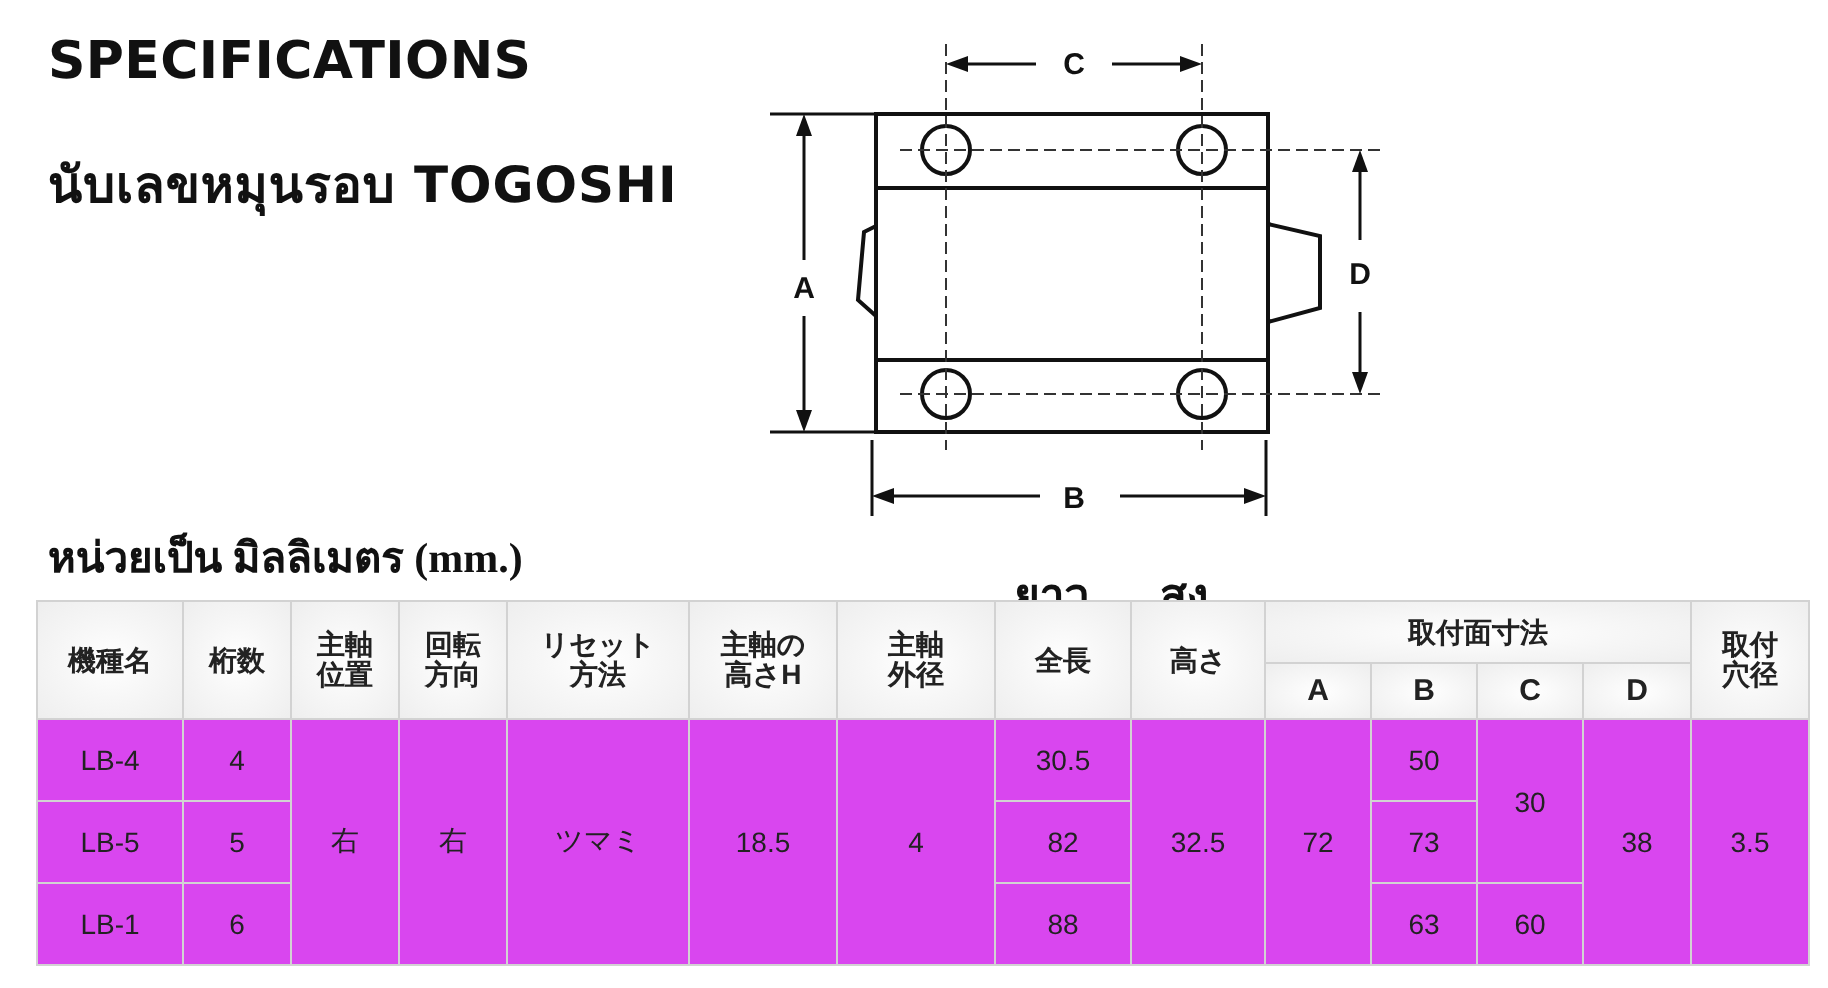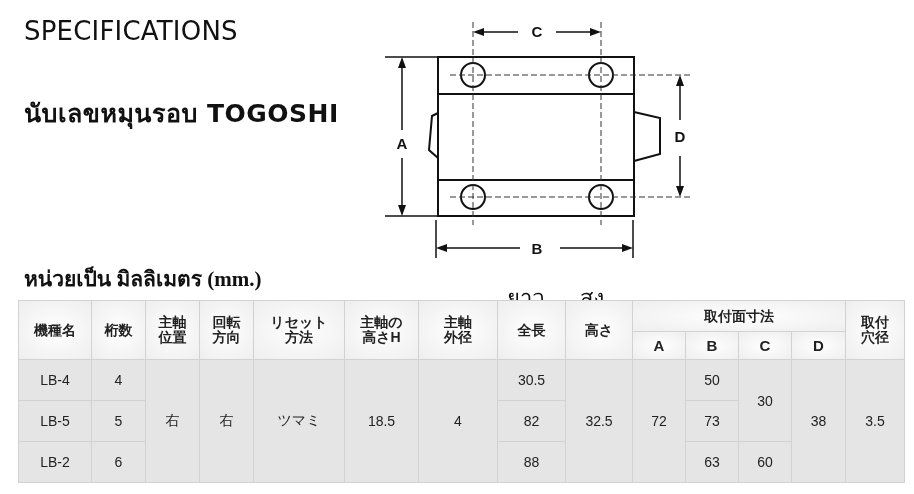--- a/index.html
+++ b/index.html
@@ -1,30 +1,30 @@
 <!DOCTYPE html>
 <html><head>
 <meta charset="utf-8">
 <style>
   html, body { margin:0; padding:0; background:#ffffff; }
   body { width:914px; height:494px; position:relative; overflow:hidden;
          font-family:"DejaVu Sans", sans-serif; color:#111; }
-  .title { position:absolute; left:24px; top:16px; font-size:26px; font-weight:normal; letter-spacing:0.2px; }
-  .subtitle { position:absolute; left:24px; top:72px; font-size:25px; font-weight:bold; letter-spacing:0.5px;margin-top:21px; }
+  .title { position:absolute; left:24px; top:16px; font-size:26px; font-weight:bold; letter-spacing:0.2px; }
+  .subtitle { position:absolute; left:24px; top:72px; font-size:25px; font-weight:bold; letter-spacing:0.5px; }
   .unit { position:absolute; left:24px; top:262px; font-size:21px; font-weight:bold;font-family:Liberation Serif, serif; }
-  .ann { position:absolute; font-size:22px; font-weight:normal; }
+  .ann { position:absolute; font-size:22px; font-weight:bold; }
   .diagram { position:absolute; left:370px; top:0; width:320px; height:270px; }
 
   table.spec { position:absolute; left:18px; top:300px; border-collapse:collapse;
                font-family:"Liberation Sans", sans-serif; font-size:14px; color:#222; }
   table.spec td, table.spec th { border:1px solid #d2d2d2; text-align:center; vertical-align:middle; padding:0; }
   table.spec th { background:#f1f1f1; font-weight:bold; font-size:14px; line-height:15px;
                   background-image: radial-gradient(ellipse at center, #ffffff 0%, #f7f7f7 45%, #eeeeee 100%); }
   table.spec th.sub { font-size:15px; }
-  table.spec td { background:#e5e5e5; height:40px; }
+  table.spec td { background:#d946ef; height:40px; }
 </style>
 </head>
 <body>
 
 <div class="title">SPECIFICATIONS</div>
 <div class="subtitle">นับเลขหมุนรอบ TOGOSHI</div>
 
 <svg class="diagram" viewBox="0 0 320 270" xmlns="http://www.w3.org/2000/svg">
   <g stroke="#111" fill="none" stroke-width="2">
 
@@ -140,20 +140,20 @@
     <td rowspan="3">38</td>
     <td rowspan="3">3.5</td>
   </tr>
   <tr>
     <td>LB-5</td>
     <td>5</td>
     <td>82</td>
     <td>73</td>
   </tr>
   <tr>
-    <td>LB-2</td>
+    <td>LB-1</td>
     <td>6</td>
     <td>88</td>
     <td>63</td>
     <td>60</td>
   </tr>
 </tbody>
   </table>
 
 </body></html>

